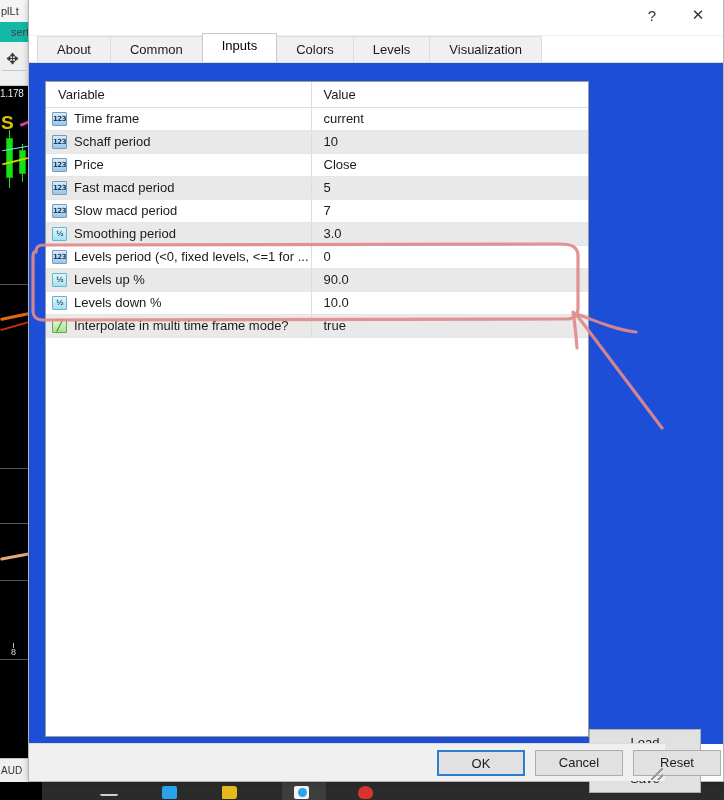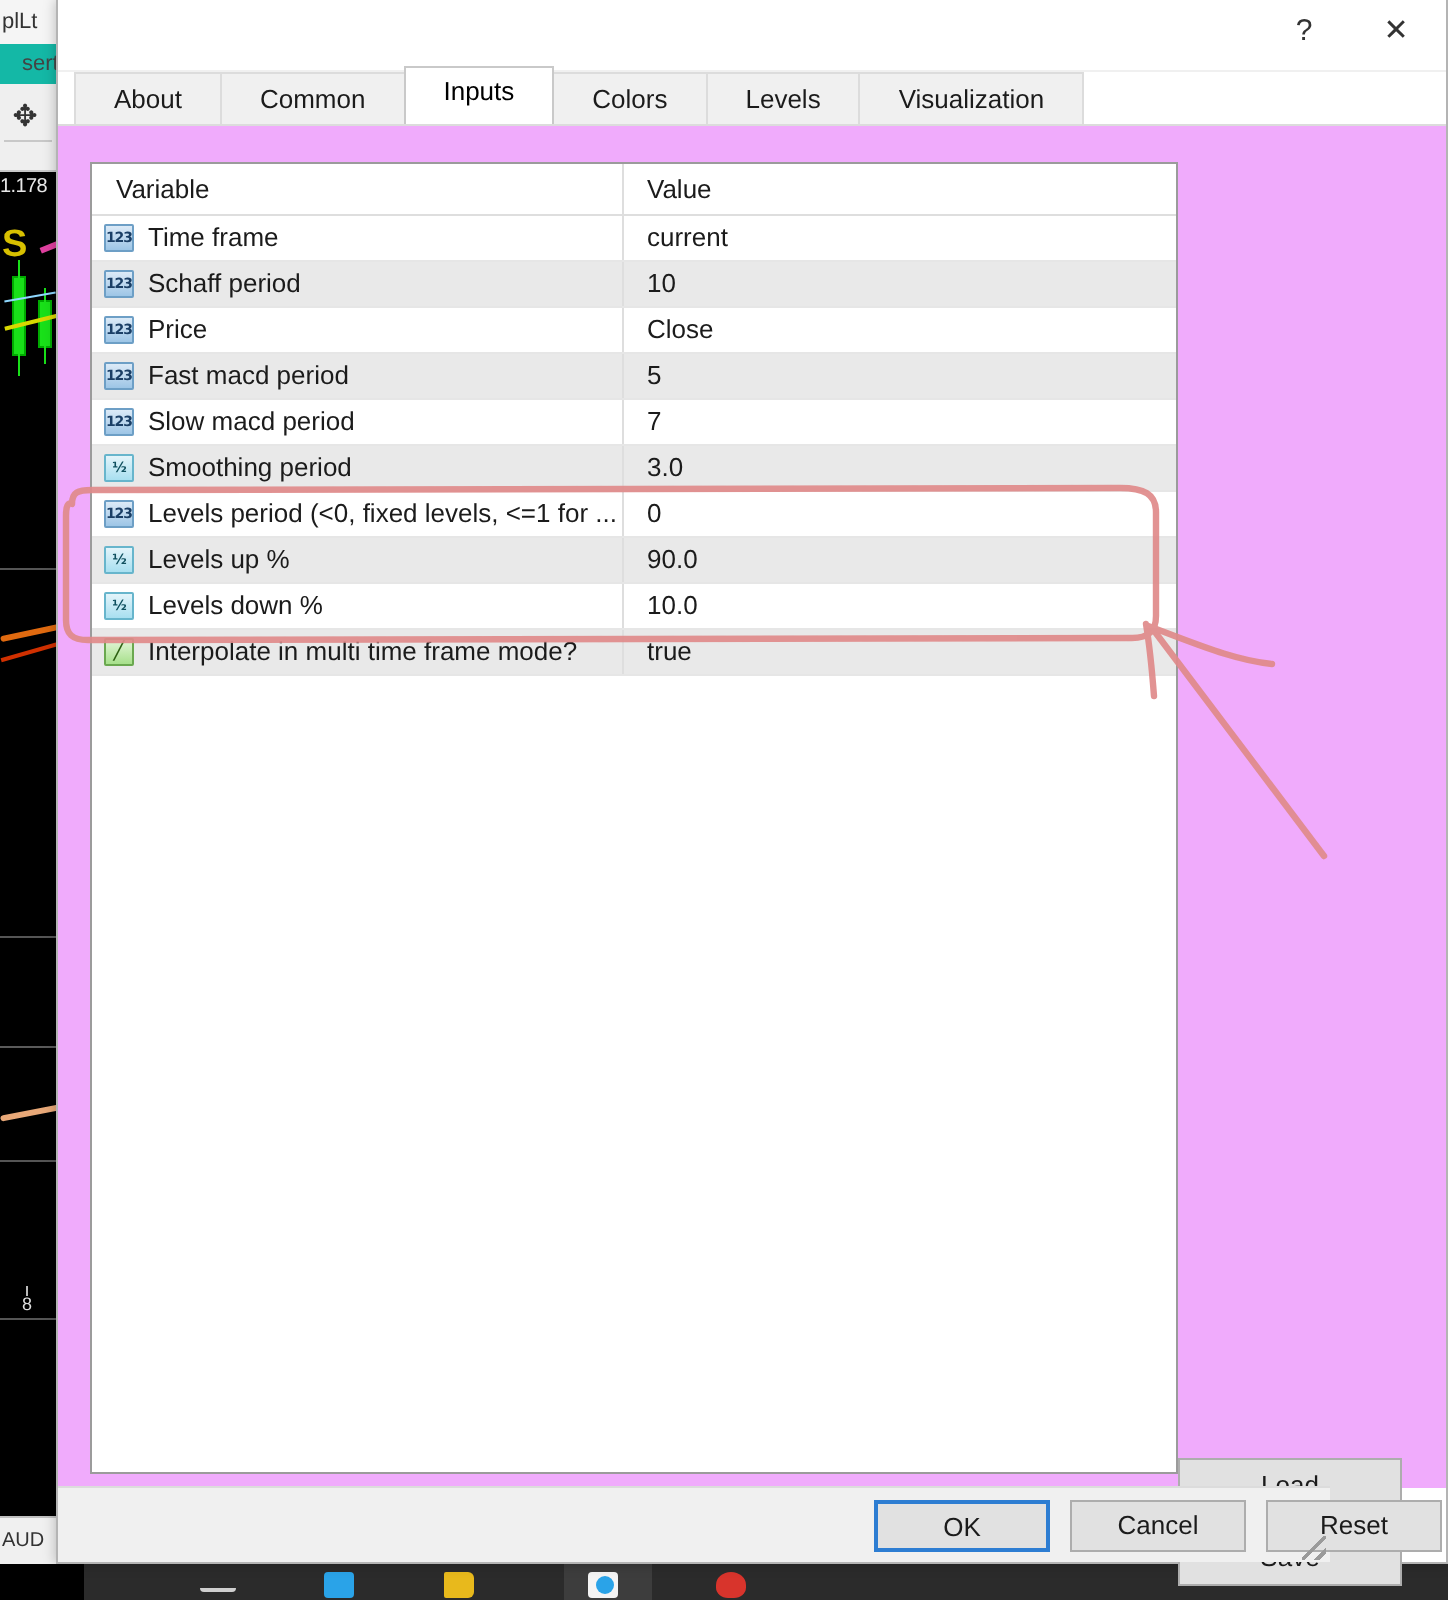--- a/index.html
+++ b/index.html
@@ -111,21 +111,21 @@
   }
   .tab.active {
     background: #ffffff; color: #000;
     height: 29px; line-height: 24px; margin-top: -3px;
     border-color: #c9c9c9; z-index: 5;
   }
 
   
   .tabpage {
     position: absolute; left: 0; top: 62px; width: 694px; height: 682px;
-    background: #f0abfc; border-top: 1px solid #dcdcdc;
+    background: #1d4ed8; border-top: 1px solid #dcdcdc;
   }
 
   
   .table-wrap {
     position: absolute; left: 16px; top: 18px; width: 544px; height: 656px;
     background: #ffffff; border: 1px solid #9b9b9b; overflow: hidden;
   }
   .ptable { width: 100%; border-collapse: collapse; table-layout: fixed; }
   .ptable col.c-var { width: 265px; }
   .ptable col.c-val { width: 277px; }

